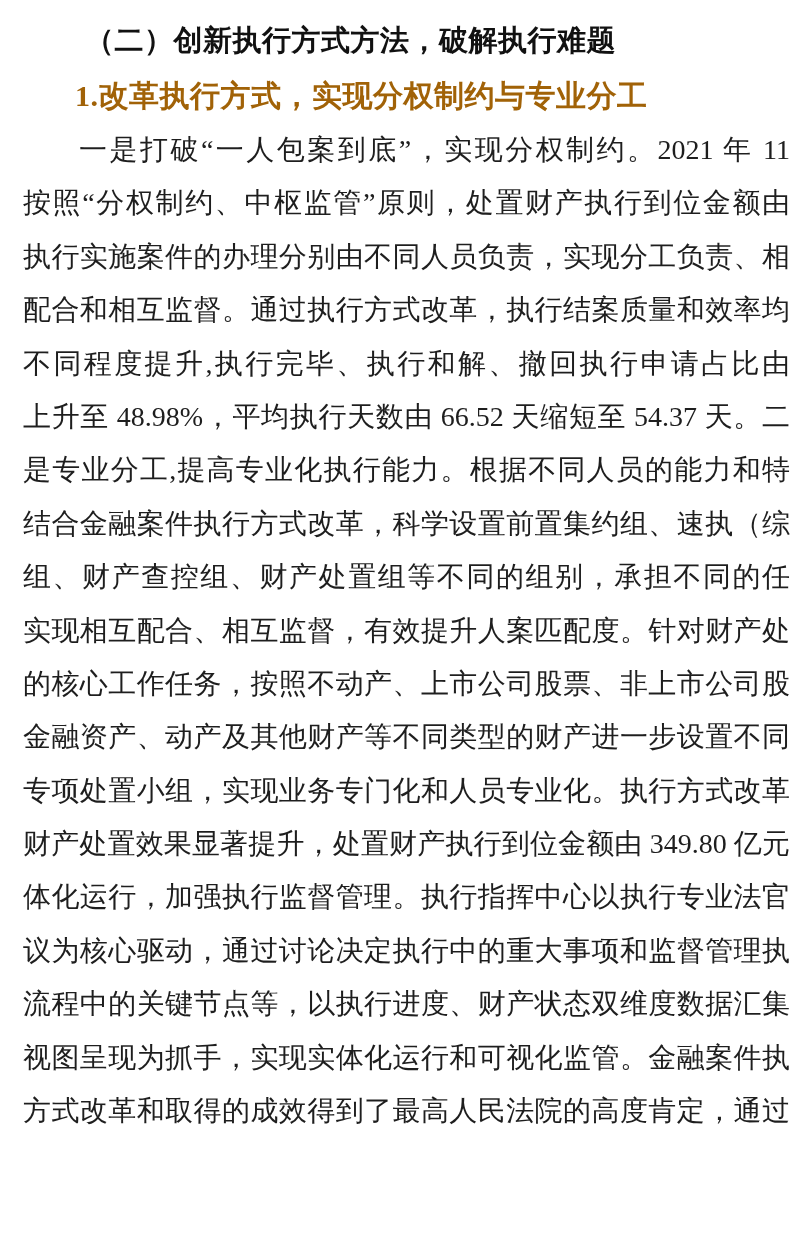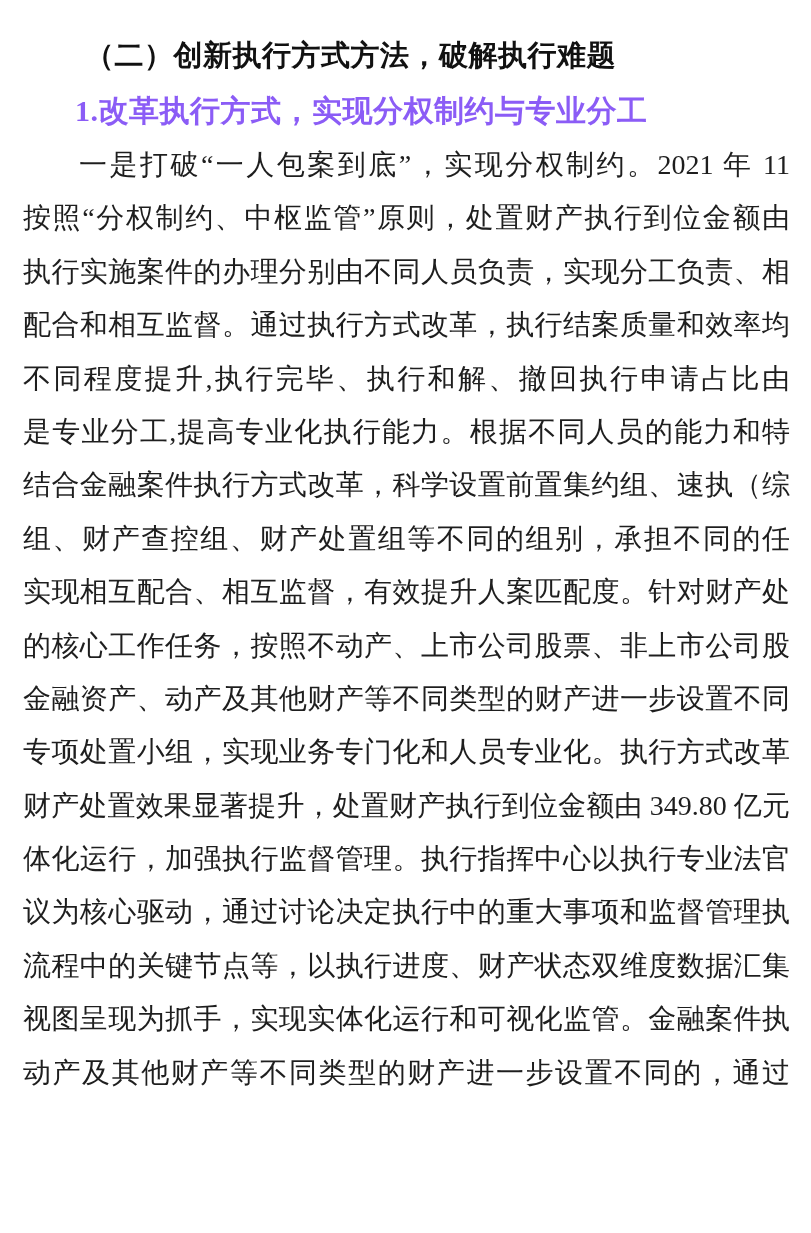--- a/index.html
+++ b/index.html
@@ -9,37 +9,37 @@
   }
   .page {
     position: relative;
     width: 811px;
     height: 1233px;
     background: #ffffff;
     overflow: hidden;
     font-family: "Liberation Serif", "DejaVu Serif", serif;
     color: #1b1b1b;
     box-sizing: border-box;
-    padding: 28px 21px 0 23px;
+    padding: 13px 21px 0 23px;
   }
   .section-heading {
     margin: 0;
     font-size: 29px;
     font-weight: bold;
     color: #111111;
     line-height: 55px;
     text-indent: 62px;
     letter-spacing: 0.5px;
     white-space: nowrap;
   }
   .sub-heading {
     margin: 0;
     font-size: 30px;
     font-weight: bold;
-    color: #8b5cf6;
+    color: #a16207;
     line-height: 55px;
     text-indent: 52px;
     letter-spacing: 0.5px;
     white-space: nowrap;
   }
   .body-paragraph {
     margin: 0;
   }
   .body-line {
     font-size: 28px;
@@ -60,27 +60,28 @@
 
 <div class="page">
   <h1 class="section-heading">（二）创新执行方式方法，破解执行难题</h1>
   <h2 class="sub-heading">1.改革执行方式，实现分权制约与专业分工</h2>
   <div class="body-paragraph">
       <div class="body-line first-line">一是打破“一人包案到底”，实现分权制约。2021 年 11 月，</div>
       <div class="body-line">按照“分权制约、中枢监管”原则，处置财产执行到位金额由</div>
       <div class="body-line">执行实施案件的办理分别由不同人员负责，实现分工负责、相互</div>
       <div class="body-line">配合和相互监督。通过执行方式改革，执行结案质量和效率均有</div>
       <div class="body-line">不同程度提升,执行完毕、执行和解、撤回执行申请占比由 33.26%</div>
+      <div class="body-line">上升至 48.98%，平均执行天数由 66.52 天缩短至 54.37 天。二</div>
       <div class="body-line">是专业分工,提高专业化执行能力。根据不同人员的能力和特点，</div>
       <div class="body-line">结合金融案件执行方式改革，科学设置前置集约组、速执（综合）</div>
       <div class="body-line">组、财产查控组、财产处置组等不同的组别，承担不同的任务，</div>
       <div class="body-line">实现相互配合、相互监督，有效提升人案匹配度。针对财产处置</div>
       <div class="body-line">的核心工作任务，按照不动产、上市公司股票、非上市公司股权、</div>
       <div class="body-line">金融资产、动产及其他财产等不同类型的财产进一步设置不同的</div>
       <div class="body-line">专项处置小组，实现业务专门化和人员专业化。执行方式改革后</div>
       <div class="body-line">财产处置效果显著提升，处置财产执行到位金额由 349.80 亿元</div>
       <div class="body-line">体化运行，加强执行监督管理。执行指挥中心以执行专业法官会</div>
       <div class="body-line">议为核心驱动，通过讨论决定执行中的重大事项和监督管理执行</div>
       <div class="body-line">流程中的关键节点等，以执行进度、财产状态双维度数据汇集和</div>
       <div class="body-line">视图呈现为抓手，实现实体化运行和可视化监管。金融案件执行</div>
-      <div class="body-line">动产及其他财产等不同类型的财产进一步设置不同的，通过</div>
+      <div class="body-line">方式改革和取得的成效得到了最高人民法院的高度肯定，通过</div>
     </div>
 </div>
 
 </body></html>

